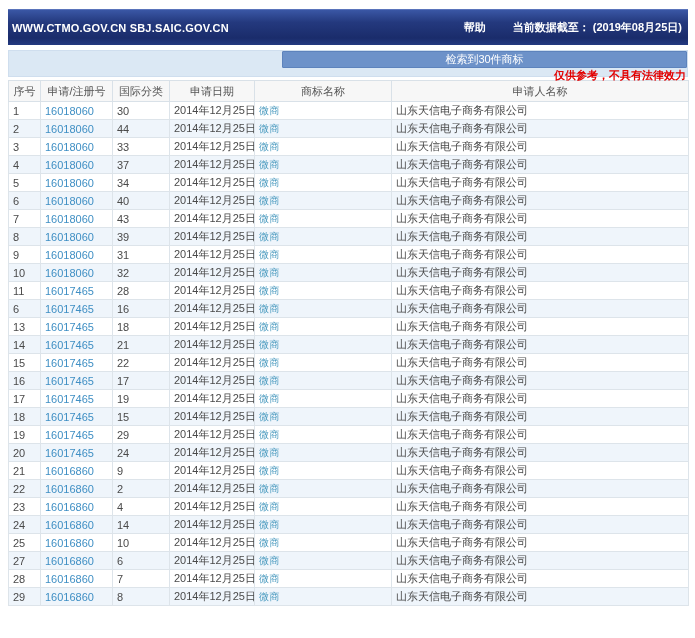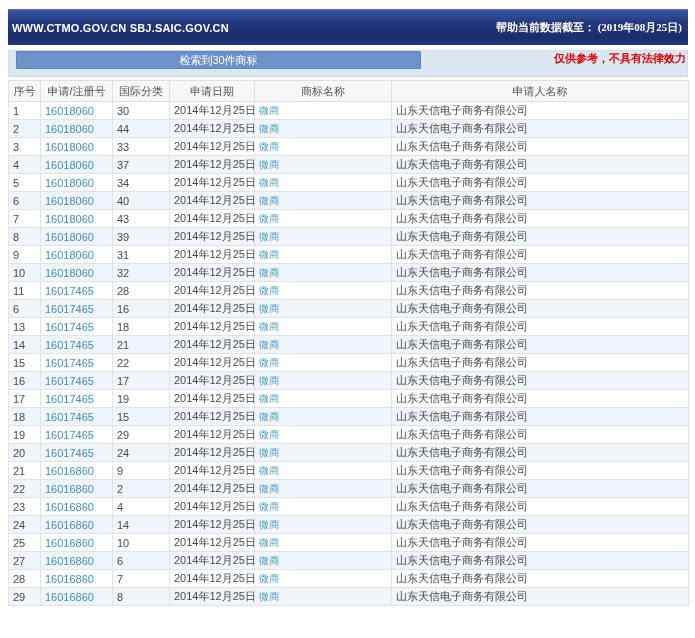--- a/index.html
+++ b/index.html
@@ -14,30 +14,30 @@
   
   .topbar {
     height: 36px;
     background: linear-gradient(180deg, #3a57a5 0%, #24397e 35%, #1a2c6b 80%, #233a80 100%);
     border-top: 1px solid #5a74bb;
     display: flex; align-items: center;
     padding: 0 6px 0 4px;
     color: #ffffff; font-size: 11px; font-weight: bold;
   }
   .topbar .site { letter-spacing: 0.2px; }
-  .topbar-right { margin-left: auto; display: flex; align-items: center; gap: 0; font-family: Liberation Serif, serif; }
+  .topbar-right { margin-left: auto; display: flex; align-items: center; gap: 27px; }
   .topbar-right a.help { color: #ffffff; text-decoration: none; cursor: pointer; }
 
   
   .toolbar {
     margin-top: 5px;
     height: 27px;
     background: #dbe8f4;
     border: 1px solid #cfdeee;
-    display: flex; align-items: flex-start;
+    display: flex; align-items: flex-end; flex-direction: column;
   }
   .result-btn {
     margin-left: 7px;
     width: 405px; height: 18px;
     background: #6d92c9;
     border: 1px solid #5d83bc;
     border-radius: 1px;
     color: #ffffff; font-size: 11px;
     display: flex; align-items: center; justify-content: center;
     cursor: pointer;

